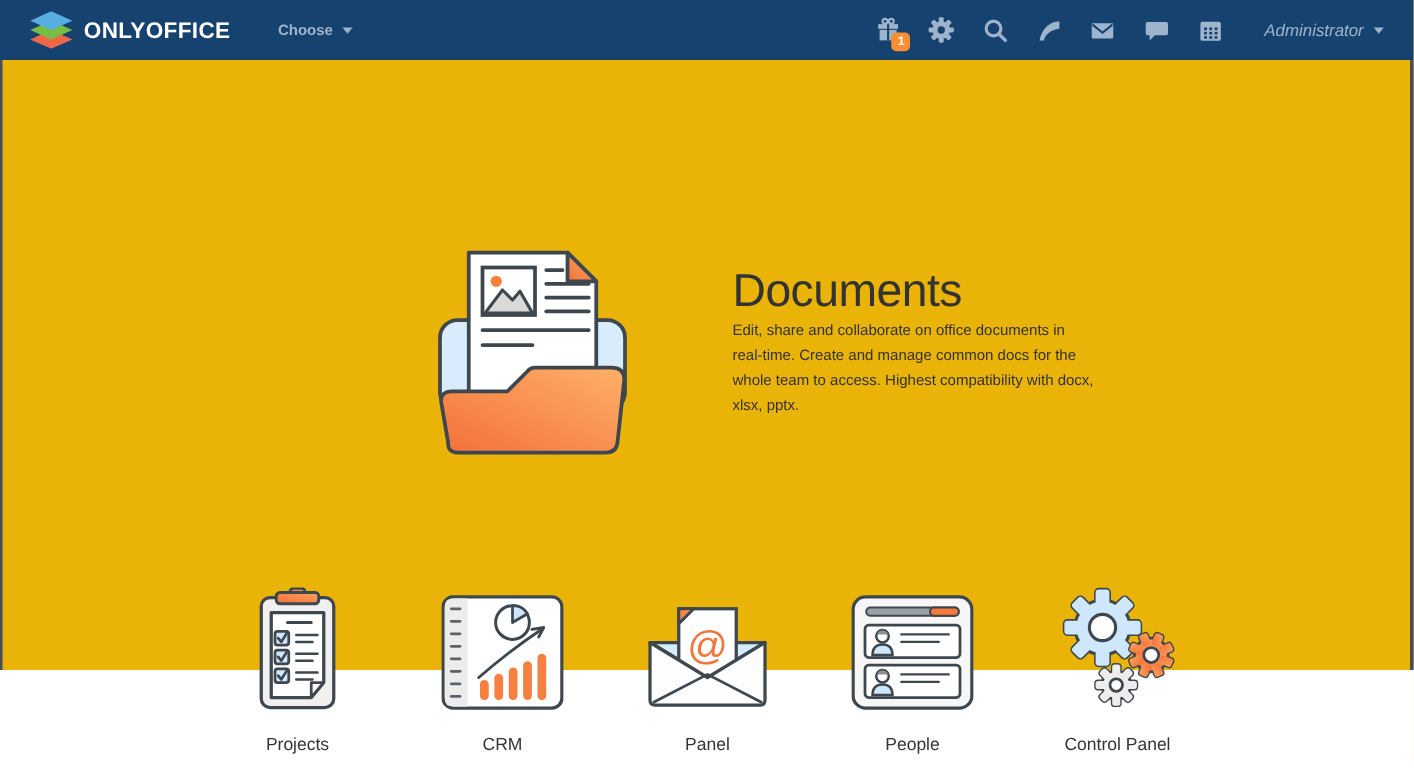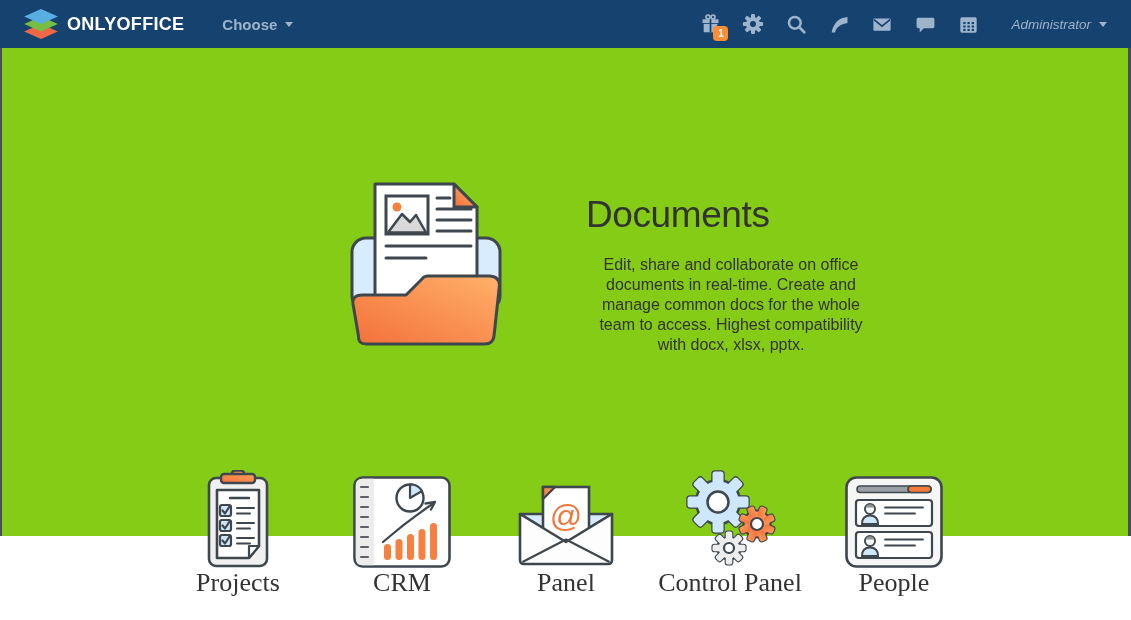--- a/index.html
+++ b/index.html
@@ -1,59 +1,59 @@
 <!DOCTYPE html>
 <html><head>
 <meta charset="utf-8">
 <style>
   * { margin:0; padding:0; box-sizing:border-box; }
   html,body { width:1131px; height:620px; background:#ffffff; overflow:hidden;
               font-family:"Liberation Sans", sans-serif; }
-  .stage { position:relative; width:1131px; height:536px; background:#84cc16; }
+  .stage { position:relative; width:1131px; height:536px; background:#eab308; }
 
   
   .topbar { position:absolute; top:0; left:0; width:1131px; height:48px;
             background:#15426f; display:flex; align-items:center;
             padding:0 24px 0 24px; }
   .logo { display:flex; align-items:center; gap:9px; cursor:pointer; }
   .logo-text { color:#ffffff; font-weight:700; font-size:18px; letter-spacing:.3px; }
   .choose { margin-left:38px; display:flex; align-items:center; gap:8px;
-            color:#9db4cc; font-weight:700; font-size:15px; cursor:pointer; }
+            color:#9db4cc; font-weight:700; font-size:12px; cursor:pointer; }
   .caret { width:0; height:0; border-left:4.5px solid transparent;
            border-right:4.5px solid transparent; border-top:5px solid #9db4cc; }
   .topbar-icons { margin-left:auto; display:flex; align-items:center; gap:17px;
                   margin-right:30px; }
   .icon-btn { width:26px; height:26px; display:flex; align-items:center;
               justify-content:center; position:relative; cursor:pointer; }
   .badge { position:absolute; right:-5px; bottom:-4px; min-width:15px; height:15px;
            background:#fb8d33; border-radius:4px; color:#fff; font-size:10px;
            font-weight:700; display:flex; align-items:center; justify-content:center;
            padding:0 2px; }
   .user { display:flex; align-items:center; gap:8px; color:#9db4cc;
           font-size:13.5px; cursor:pointer;font-style:italic; }
 
   
   .edge-l { position:absolute; left:0; top:48px; bottom:0; width:2px; background:#454e59; }
   .edge-r { position:absolute; right:0; top:48px; bottom:0; width:3px; background:#454e59; }
 
   
-  .hero { position:absolute; left:350px; top:182px; display:flex; }
+  .hero { position:absolute; left:350px; top:200px; display:flex; }
   .hero-art { width:152px; height:172px; flex:none; cursor:pointer; }
   .hero-text { margin-left:84px; padding-top:12px; width:300px; }
   .hero-title { font-size:37px; font-weight:400; color:#333; letter-spacing:-.4px;
                 cursor:pointer; }
-  .hero-desc { margin-top:19px; width:290px; font-size:16px; line-height:20px;
-               color:#333;text-align:center; }
+  .hero-desc { width:290px; font-size:12px; line-height:20px;
+               color:#333; }
 
   
   .modules { position:absolute; left:156px; top:468px; display:flex; }
   .module { width:164px; display:flex; flex-direction:column; align-items:center;
             cursor:pointer; }
   .module-art { height:100px; display:flex; align-items:flex-end; justify-content:center; }
-  .module-label { font-size:26px; color:#333;font-family:Liberation Serif, serif; }
+  .module-label { margin-top:19px; font-size:14px; color:#333; }
 </style>
 </head>
 <body>
 
 <div class="stage">
 
   <header class="topbar">
     <div class="logo">
       <svg width="34" height="30" viewBox="0 0 36 32">
         <path d="M18 16 L36 24 18 32 0 24 Z" fill="#ee6848"></path>
@@ -261,20 +261,47 @@
           </defs>
           <path d="M4 30 H96 L50 58 Z" fill="#d6ebfc" stroke="#3f474e" stroke-width="2.6" stroke-linejoin="round"></path>
           <rect x="27" y="3" width="46" height="57" fill="#ffffff" stroke="#3f474e" stroke-width="2.6"></rect>
           <path d="M27 3 H39 L27 15 Z" fill="url(#og3)" stroke="#3f474e" stroke-width="2.4" stroke-linejoin="round"></path>
           <text x="50" y="43" text-anchor="middle" font-family="Liberation Sans, sans-serif" font-size="32" fill="#f2763b">@</text>
           <path d="M4 30 L50 58 L96 30 L96 76 Q96 80 92 80 H8 Q4 80 4 76 Z" fill="#fdfdfd" stroke="#3f474e" stroke-width="2.6" stroke-linejoin="round"></path>
           <path d="M6.5 78 L50 55.5 L93.5 78" fill="none" stroke="#3f474e" stroke-width="2.2" stroke-linejoin="round"></path>
         </svg>
       </div>
       <div class="module-label">Panel</div>
+    </div>
+
+    <div class="module">
+      <div class="module-art">
+        <svg width="98" height="92" viewBox="0 0 98 92">
+          <rect x="1.5" y="1.5" width="95" height="89" rx="10" fill="#f6f6f6" stroke="#3f474e" stroke-width="2.6"></rect>
+          <rect x="12" y="10" width="74" height="6.5" rx="3.2" fill="#9aa0a6" stroke="#3f474e" stroke-width="1.6"></rect>
+          <rect x="63" y="10" width="23" height="6.5" rx="3.2" fill="#f4793a" stroke="#3f474e" stroke-width="1.6"></rect>
+          <g>
+            <rect x="11" y="24" width="76" height="26" rx="3" fill="#ffffff" stroke="#3f474e" stroke-width="2.2"></rect>
+            <path d="M17 48 Q17 39.5 25 39.5 Q33 39.5 33 48 Z" fill="#cfe7fb" stroke="#3f474e" stroke-width="2"></path>
+            <circle cx="25" cy="33" r="5" fill="#ffffff" stroke="#3f474e" stroke-width="2"></circle>
+            <path d="M20.6 31.6 A4.6 4.6 0 0 1 29.4 31.6 Z" fill="#8d9196"></path>
+            <line x1="40" y1="31.5" x2="78" y2="31.5" stroke="#3f474e" stroke-width="1.8" stroke-linecap="round"></line>
+            <line x1="40" y1="37.5" x2="70" y2="37.5" stroke="#3f474e" stroke-width="1.8" stroke-linecap="round"></line>
+          </g>
+          <g>
+            <rect x="11" y="56" width="76" height="26" rx="3" fill="#ffffff" stroke="#3f474e" stroke-width="2.2"></rect>
+            <path d="M17 80 Q17 71.5 25 71.5 Q33 71.5 33 80 Z" fill="#cfe7fb" stroke="#3f474e" stroke-width="2"></path>
+            <circle cx="25" cy="65" r="5" fill="#ffffff" stroke="#3f474e" stroke-width="2"></circle>
+            <path d="M20.6 63.6 A4.6 4.6 0 0 1 29.4 63.6 Z" fill="#8d9196"></path>
+            <line x1="40" y1="63.5" x2="78" y2="63.5" stroke="#3f474e" stroke-width="1.8" stroke-linecap="round"></line>
+            <line x1="40" y1="69.5" x2="70" y2="69.5" stroke="#3f474e" stroke-width="1.8" stroke-linecap="round"></line>
+          </g>
+        </svg>
+      </div>
+      <div class="module-label">People</div>
     </div>
 
     <div class="module">
       <div class="module-art">
         <svg width="96" height="100" viewBox="0 0 96 100">
           <defs>
             <linearGradient id="og4" x1="1" y1="0" x2="0" y2="1">
               <stop offset="0" stop-color="#ffa15c"></stop>
                 <stop offset="1" stop-color="#f3703a"></stop>
             </linearGradient>
@@ -322,41 +349,14 @@
 
           <use href="#teeth-g" fill="#ededed" stroke="#3f474e" stroke-width="2.2"></use>
           <circle cx="47" cy="80" r="11.5" fill="#ededed" stroke="#3f474e" stroke-width="2.2"></circle>
           <use href="#teeth-g" fill="#ededed"></use>
           <circle cx="47" cy="80" r="5" fill="#ffffff" stroke="#3f474e" stroke-width="2.2"></circle>
         </svg>
       </div>
       <div class="module-label">Control Panel</div>
     </div>
 
-    <div class="module">
-      <div class="module-art">
-        <svg width="98" height="92" viewBox="0 0 98 92">
-          <rect x="1.5" y="1.5" width="95" height="89" rx="10" fill="#f6f6f6" stroke="#3f474e" stroke-width="2.6"></rect>
-          <rect x="12" y="10" width="74" height="6.5" rx="3.2" fill="#9aa0a6" stroke="#3f474e" stroke-width="1.6"></rect>
-          <rect x="63" y="10" width="23" height="6.5" rx="3.2" fill="#f4793a" stroke="#3f474e" stroke-width="1.6"></rect>
-          <g>
-            <rect x="11" y="24" width="76" height="26" rx="3" fill="#ffffff" stroke="#3f474e" stroke-width="2.2"></rect>
-            <path d="M17 48 Q17 39.5 25 39.5 Q33 39.5 33 48 Z" fill="#cfe7fb" stroke="#3f474e" stroke-width="2"></path>
-            <circle cx="25" cy="33" r="5" fill="#ffffff" stroke="#3f474e" stroke-width="2"></circle>
-            <path d="M20.6 31.6 A4.6 4.6 0 0 1 29.4 31.6 Z" fill="#8d9196"></path>
-            <line x1="40" y1="31.5" x2="78" y2="31.5" stroke="#3f474e" stroke-width="1.8" stroke-linecap="round"></line>
-            <line x1="40" y1="37.5" x2="70" y2="37.5" stroke="#3f474e" stroke-width="1.8" stroke-linecap="round"></line>
-          </g>
-          <g>
-            <rect x="11" y="56" width="76" height="26" rx="3" fill="#ffffff" stroke="#3f474e" stroke-width="2.2"></rect>
-            <path d="M17 80 Q17 71.5 25 71.5 Q33 71.5 33 80 Z" fill="#cfe7fb" stroke="#3f474e" stroke-width="2"></path>
-            <circle cx="25" cy="65" r="5" fill="#ffffff" stroke="#3f474e" stroke-width="2"></circle>
-            <path d="M20.6 63.6 A4.6 4.6 0 0 1 29.4 63.6 Z" fill="#8d9196"></path>
-            <line x1="40" y1="63.5" x2="78" y2="63.5" stroke="#3f474e" stroke-width="1.8" stroke-linecap="round"></line>
-            <line x1="40" y1="69.5" x2="70" y2="69.5" stroke="#3f474e" stroke-width="1.8" stroke-linecap="round"></line>
-          </g>
-        </svg>
-      </div>
-      <div class="module-label">People</div>
-    </div>
-
   </section>
 </div>
 
 </body></html>

